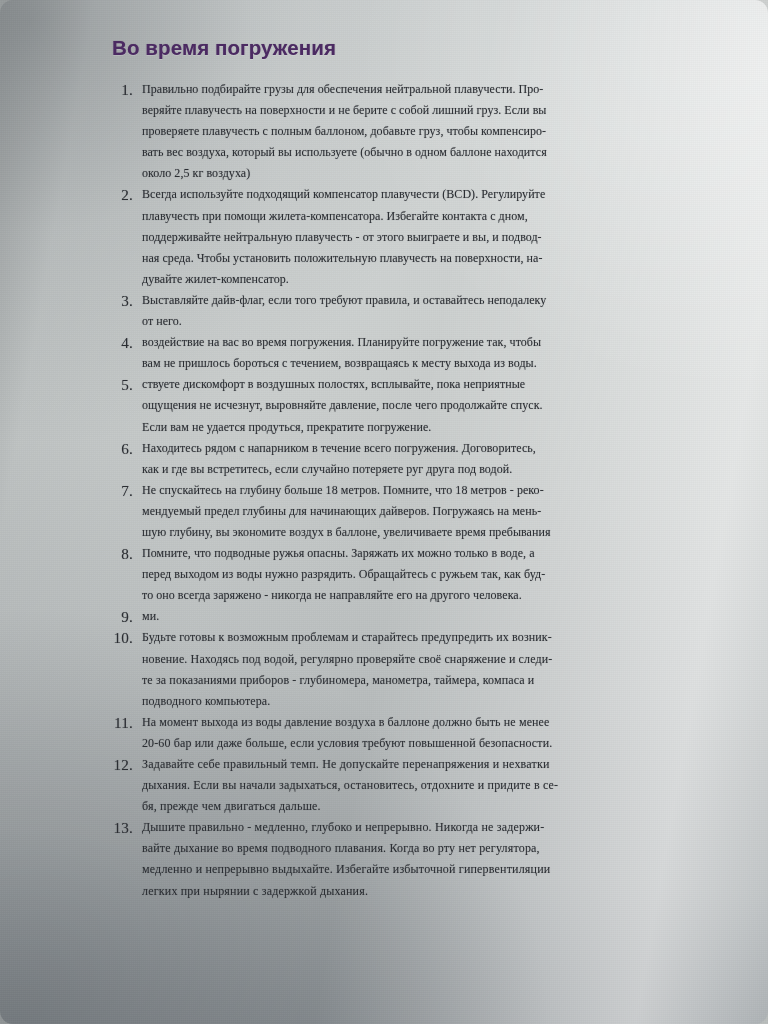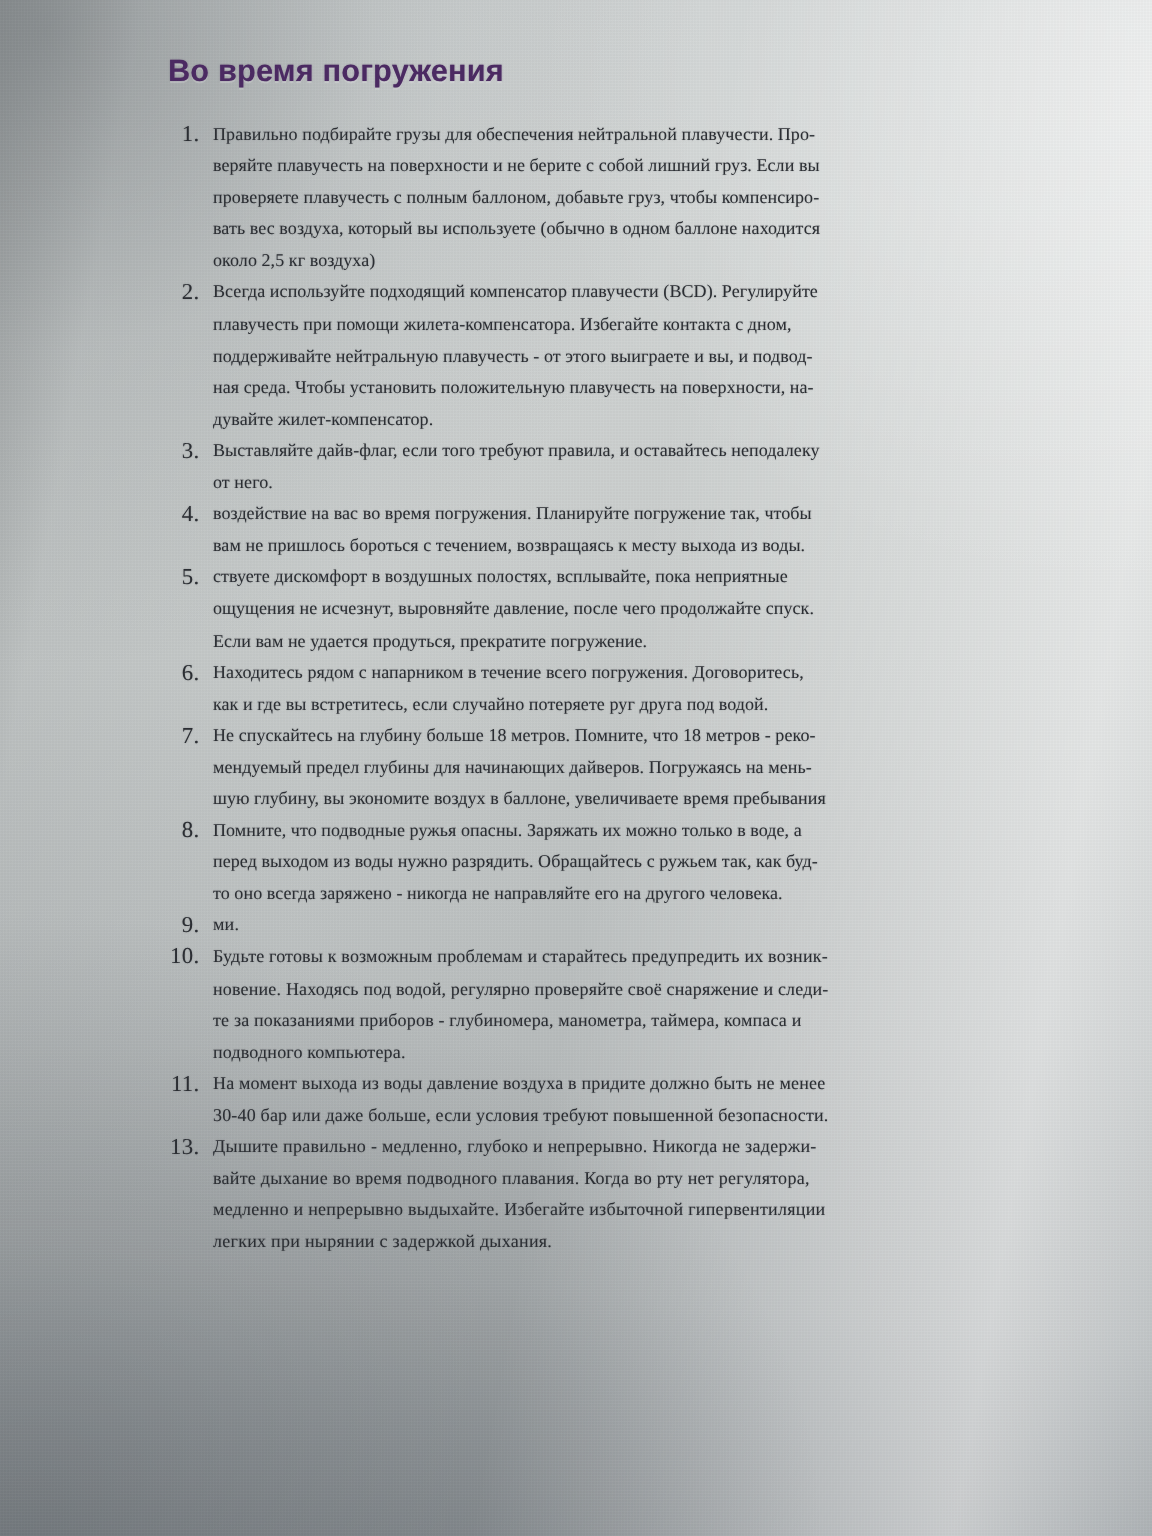--- a/index.html
+++ b/index.html
@@ -31,20 +31,21 @@
         rgba(245,248,250,0.28) 100%),
       
       linear-gradient(185deg,
         rgba(205,209,210,0.50) 0%,
         rgba(226,229,230,0.18) 14%,
         rgba(255,255,255,0.00) 46%,
         rgba(120,126,130,0.18) 82%,
         rgba(96,102,108,0.42) 100%),
       
       linear-gradient(180deg, #cfd3d2 0%, #c8cccb 38%, #bfc3c3 68%, #a9aeb0 100%);
+    border-radius: 13px;
   }
   
   #page::before {
     content: "";
     position: absolute;
     inset: 0;
     pointer-events: none;
     background:
       radial-gradient(110% 80% at 4% 2%, rgba(90,96,100,0.42) 0%, rgba(90,96,100,0.12) 26%, rgba(0,0,0,0) 52%),
       radial-gradient(120% 70% at 2% 100%, rgba(70,76,82,0.38) 0%, rgba(0,0,0,0) 58%),
@@ -206,22 +207,30 @@
           <div class="body">
             <span class="ln">Будьте готовы к возможным проблемам и старайтесь предупредить их возник-</span>
             <span class="ln">новение. Находясь под водой, регулярно проверяйте своё снаряжение и следи-</span>
             <span class="ln">те за показаниями приборов - глубиномера, манометра, таймера, компаса и</span>
             <span class="ln">подводного компьютера.</span>
           </div>
         </div>
         <div class="item">
           <div class="num">11.</div>
           <div class="body">
-            <span class="ln">На момент выхода из воды давление воздуха в придите должно быть не менее</span>
-            <span class="ln">30-40 бар или даже больше, если условия требуют повышенной безопасности.</span>
+            <span class="ln">На момент выхода из воды давление воздуха в баллоне должно быть не менее</span>
+            <span class="ln">20-60 бар или даже больше, если условия требуют повышенной безопасности.</span>
+          </div>
+        </div>
+        <div class="item">
+          <div class="num">12.</div>
+          <div class="body">
+            <span class="ln">Задавайте себе правильный темп. Не допускайте перенапряжения и нехватки</span>
+            <span class="ln">дыхания. Если вы начали задыхаться, остановитесь, отдохните и придите в се-</span>
+            <span class="ln">бя, прежде чем двигаться дальше.</span>
           </div>
         </div>
         <div class="item">
           <div class="num">13.</div>
           <div class="body">
             <span class="ln">Дышите правильно - медленно, глубоко и непрерывно. Никогда не задержи-</span>
             <span class="ln">вайте дыхание во время подводного плавания. Когда во рту нет регулятора,</span>
             <span class="ln">медленно и непрерывно выдыхайте. Избегайте избыточной гипервентиляции</span>
             <span class="ln">легких при нырянии с задержкой дыхания.</span>
           </div>

